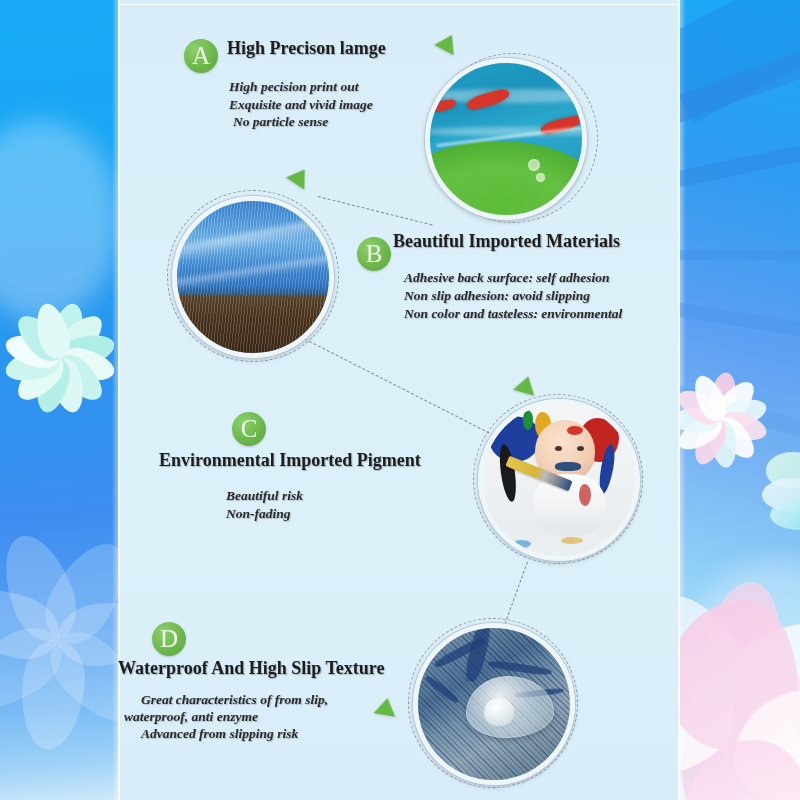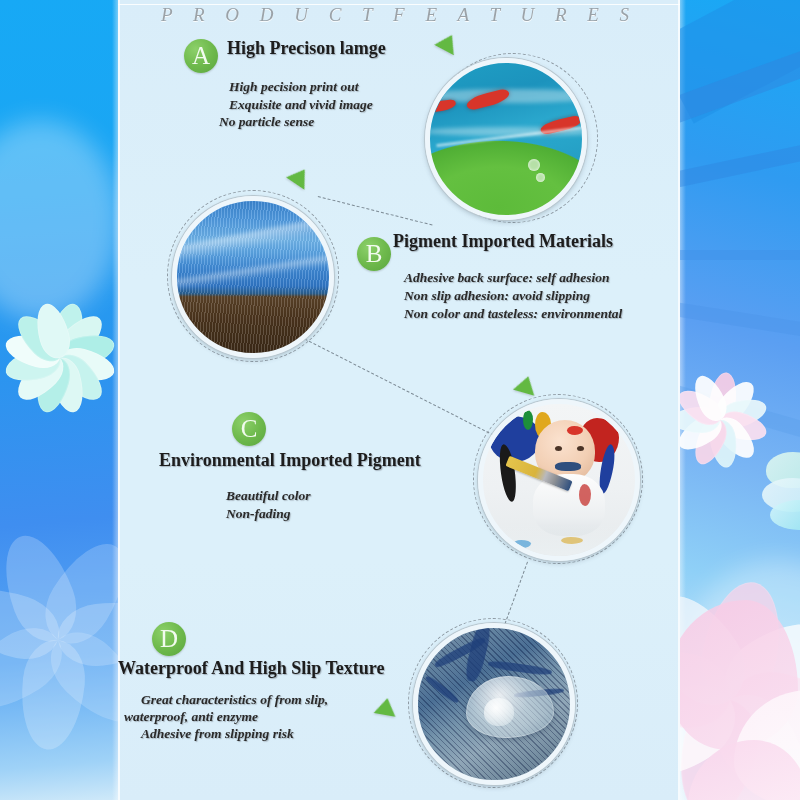--- a/index.html
+++ b/index.html
@@ -296,34 +296,31 @@
                 background:linear-gradient(160deg,#fdf4fa,#ffffff);opacity:.9;"></div>
     <div style="position:absolute;left:10px;top:740px;width:120px;height:110px;border-radius:55% 45% 50% 50%/60% 55% 45% 40%;
                 background:linear-gradient(160deg,#f9d6ec,#fdeff7);opacity:.85;"></div>
   </div>
 
   <div class="panel"></div>
   <div class="edge-line" style="left:118px;"></div>
   <div class="edge-line" style="left:678px;"></div>
   <div class="panel-top-line"></div>
 
-  <div class="header">
-    <h1>P R O D U C T   F E A T U R E S</h1>
-  </div>
 
   <div class="dashline" style="left:318px;top:196px;width:118px;transform:rotate(14deg);"></div>
   <div class="dashline" style="left:296px;top:334px;width:232px;transform:rotate(27deg);"></div>
   <div class="dashline" style="left:528px;top:562px;width:66px;transform:rotate(110deg);"></div>
 
   <div class="feature">
     <div class="badge" style="left:184px;top:39px;">A</div>
     <div class="ftitle" style="left:227px;top:38px;">High Precison lamge</div>
     <div class="fbody" style="left:229px;top:78px;">High pecision print out</div>
     <div class="fbody" style="left:229px;top:95.5px;">Exquisite and vivid image</div>
-    <div class="fbody" style="left:219px;top:113px;">No particle sense</div>
+    <div class="fbody" style="left:233px;top:113px;">No particle sense</div>
   </div>
 
   <div class="dashring" style="left:428px;top:53px;width:168px;height:168px;"></div>
   <div class="photo pA" style="left:425px;top:58px;width:152px;height:152px;">
     <div class="inner">
       <div class="wave" style="left:-10px;top:26px;width:180px;height:14px;"></div>
       <div class="wave" style="left:-6px;top:64px;width:180px;height:9px;"></div>
       <div class="koi" style="left:36px;top:30px;width:44px;height:13px;transform:rotate(-14deg);"></div>
       <div class="koi" style="left:-4px;top:38px;width:30px;height:10px;transform:rotate(-8deg);"></div>
       <div class="koi" style="left:110px;top:56px;width:42px;height:12px;transform:rotate(-12deg);"></div>
@@ -339,30 +336,30 @@
     <div class="inner">
       <div class="ribs"></div>
       <div class="fold" style="left:-10px;top:30px;width:180px;height:16px;transform:rotate(-11deg);"></div>
       <div class="fold" style="left:-10px;top:66px;width:180px;height:10px;transform:rotate(-9deg);"></div>
     </div>
   </div>
   <div class="arrow" style="left:289px;top:168px;transform:rotate(34deg);"></div>
 
   <div class="feature">
     <div class="badge" style="left:357px;top:237px;">B</div>
-    <div class="ftitle" style="left:393px;top:231px;">Pigment Imported Materials</div>
+    <div class="ftitle" style="left:393px;top:231px;">Beautiful Imported Materials</div>
     <div class="fbody" style="left:404px;top:269px;">Adhesive back surface: self adhesion</div>
     <div class="fbody" style="left:404px;top:287px;">Non slip adhesion: avoid slipping</div>
     <div class="fbody" style="left:404px;top:305px;">Non color and tasteless: environmental</div>
   </div>
 
   <div class="feature">
     <div class="badge" style="left:232px;top:412px;">C</div>
     <div class="ftitle" style="left:159px;top:450px;">Environmental Imported Pigment</div>
-    <div class="fbody" style="left:226px;top:487px;">Beautiful color</div>
+    <div class="fbody" style="left:226px;top:487px;">Beautiful risk</div>
     <div class="fbody" style="left:226px;top:505px;">Non-fading</div>
   </div>
 
   <div class="dashring" style="left:473px;top:394px;width:168px;height:168px;"></div>
   <div class="photo pC" style="left:478px;top:399px;width:152px;height:152px;">
     <div class="inner">
       <div class="splat" style="left:6px;top:12px;width:52px;height:46px;background:#1f3f9e;"></div>
       <div class="splat" style="left:18px;top:40px;width:14px;height:58px;background:#1a1a1a;transform:rotate(-8deg);"></div>
       <div class="splat" style="left:96px;top:14px;width:40px;height:44px;background:#c2241f;"></div>
       <div class="splat" style="left:118px;top:40px;width:12px;height:50px;background:#1f3f9e;transform:rotate(10deg);"></div>
@@ -382,21 +379,21 @@
       <div class="splat" style="left:78px;bottom:12px;width:22px;height:7px;background:#d8a92a;opacity:.6;"></div>
     </div>
   </div>
   <div class="arrow" style="left:515px;top:376px;transform:rotate(16deg);"></div>
 
   <div class="feature">
     <div class="badge" style="left:152px;top:622px;">D</div>
     <div class="ftitle" style="left:118px;top:658px;">Waterproof And High Slip Texture</div>
     <div class="fbody" style="left:141px;top:691px;">Great characteristics of from slip,</div>
     <div class="fbody" style="left:124px;top:708px;">waterproof, anti enzyme</div>
-    <div class="fbody" style="left:141px;top:725px;">Adhesive from slipping risk</div>
+    <div class="fbody" style="left:141px;top:725px;">Advanced from slipping risk</div>
   </div>
 
   <div class="dashring" style="left:408px;top:618px;width:168px;height:168px;"></div>
   <div class="photo pD" style="left:413px;top:623px;width:152px;height:152px;">
     <div class="inner">
       <div class="dhatch"></div>
       <div class="dstreak" style="left:52px;top:-6px;width:16px;height:60px;transform:rotate(14deg);"></div>
       <div class="dstreak" style="left:14px;top:20px;width:56px;height:9px;transform:rotate(-28deg);"></div>
       <div class="dstreak" style="left:70px;top:36px;width:64px;height:8px;transform:rotate(8deg);"></div>
       <div class="dstreak" style="left:4px;top:58px;width:40px;height:7px;transform:rotate(38deg);"></div>

